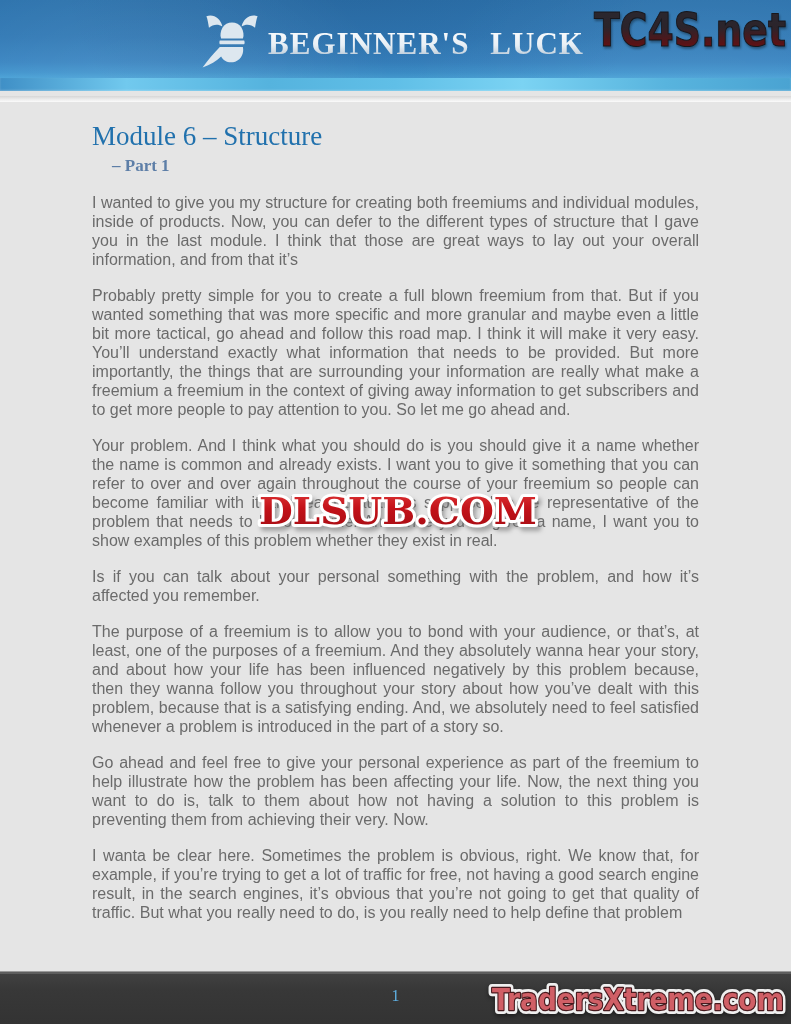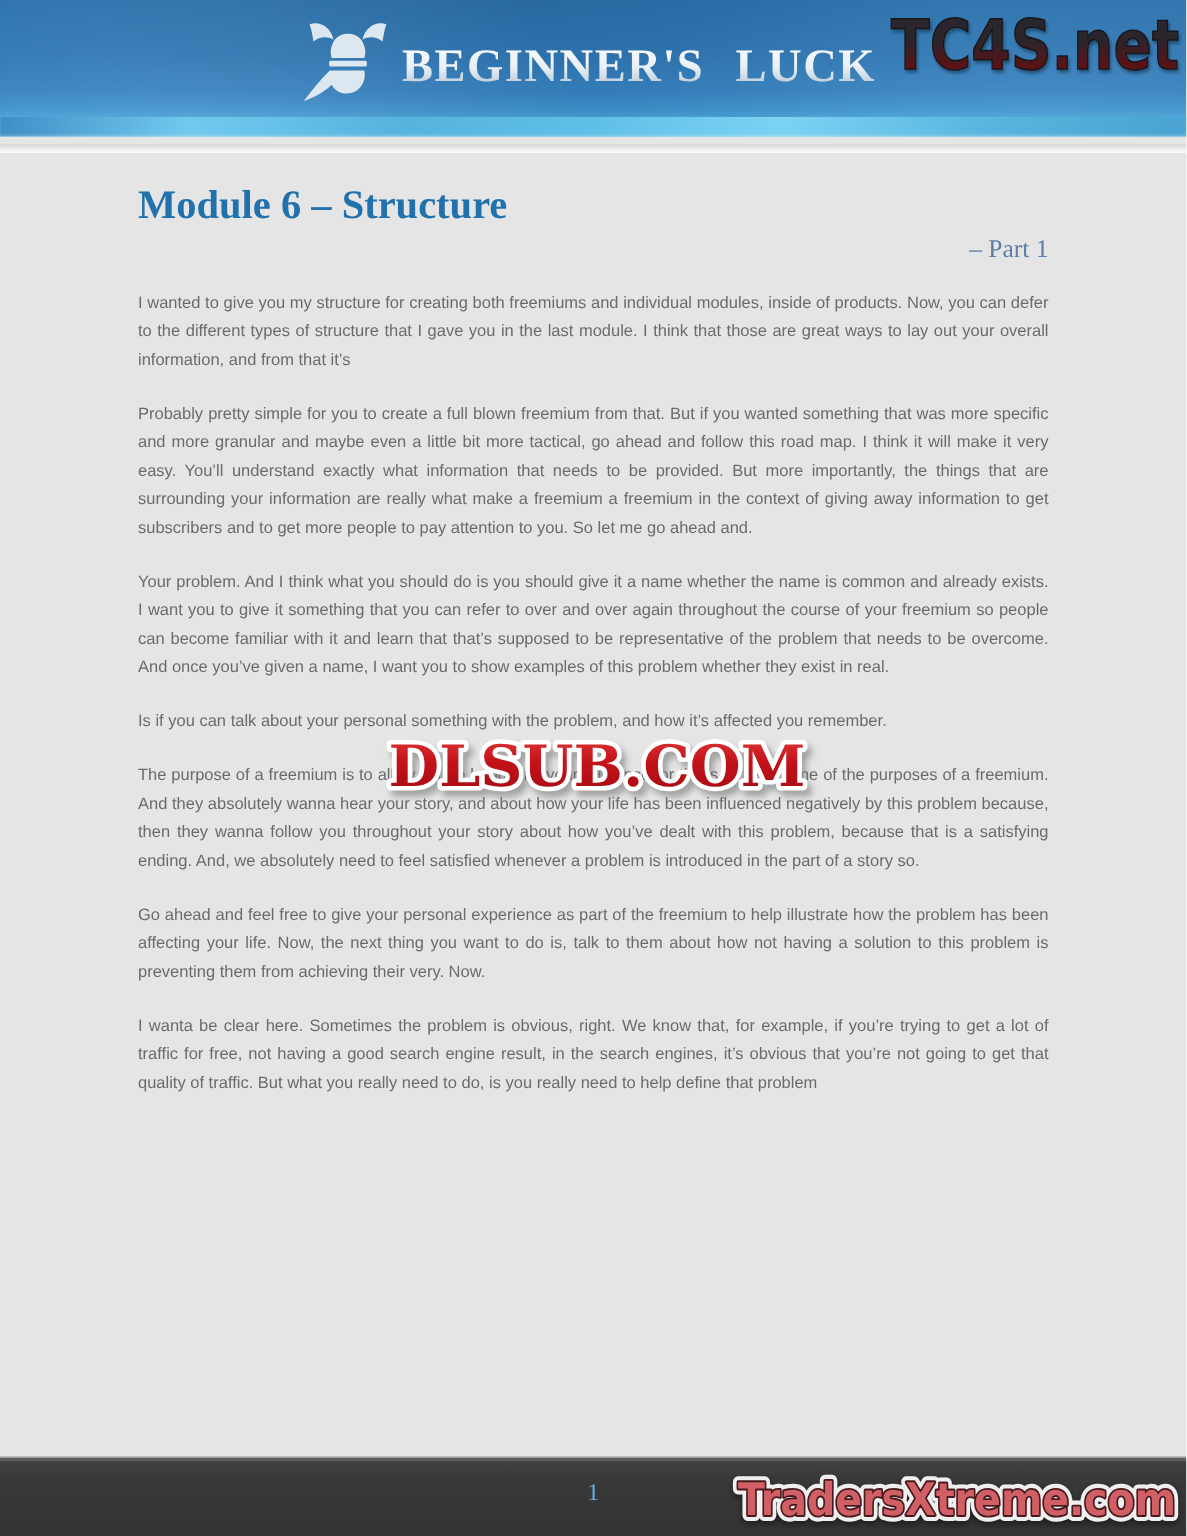--- a/index.html
+++ b/index.html
@@ -45,38 +45,37 @@
 
   
   .content {
     position: absolute;
     left: 92px; top: 121px;
     width: 607px;
   }
   .doc-title {
     margin: 0;
     font-family: "Liberation Serif", serif;
-    font-weight: bold;
+    font-weight: normal;
     font-size: 27px;
     line-height: 31px;
     color: #2171ad;
   }
   .doc-subtitle {
-    margin: 3px 0 0 6px;
+    margin: 3px 0 0 20px;
     font-family: "Liberation Serif", serif;
-    font-weight: normal;
+    font-weight: bold;
     font-size: 17px;
     line-height: 21px;
     color: #5d7ea7;
-    text-align: right;
   }
   .paragraphs { margin-top: 17px; }
   .paragraphs p {
     margin: 0 0 17px 0;
-    font-size: 11px;
+    font-size: 16px;
     line-height: 19px;
     color: #6b6b6b;
     text-align: justify;
   }
 
   
   .dlsub {
     position: absolute;
     left: 246px; top: 484px;
     filter: drop-shadow(3px 4px 2px rgba(110,110,110,0.55));

